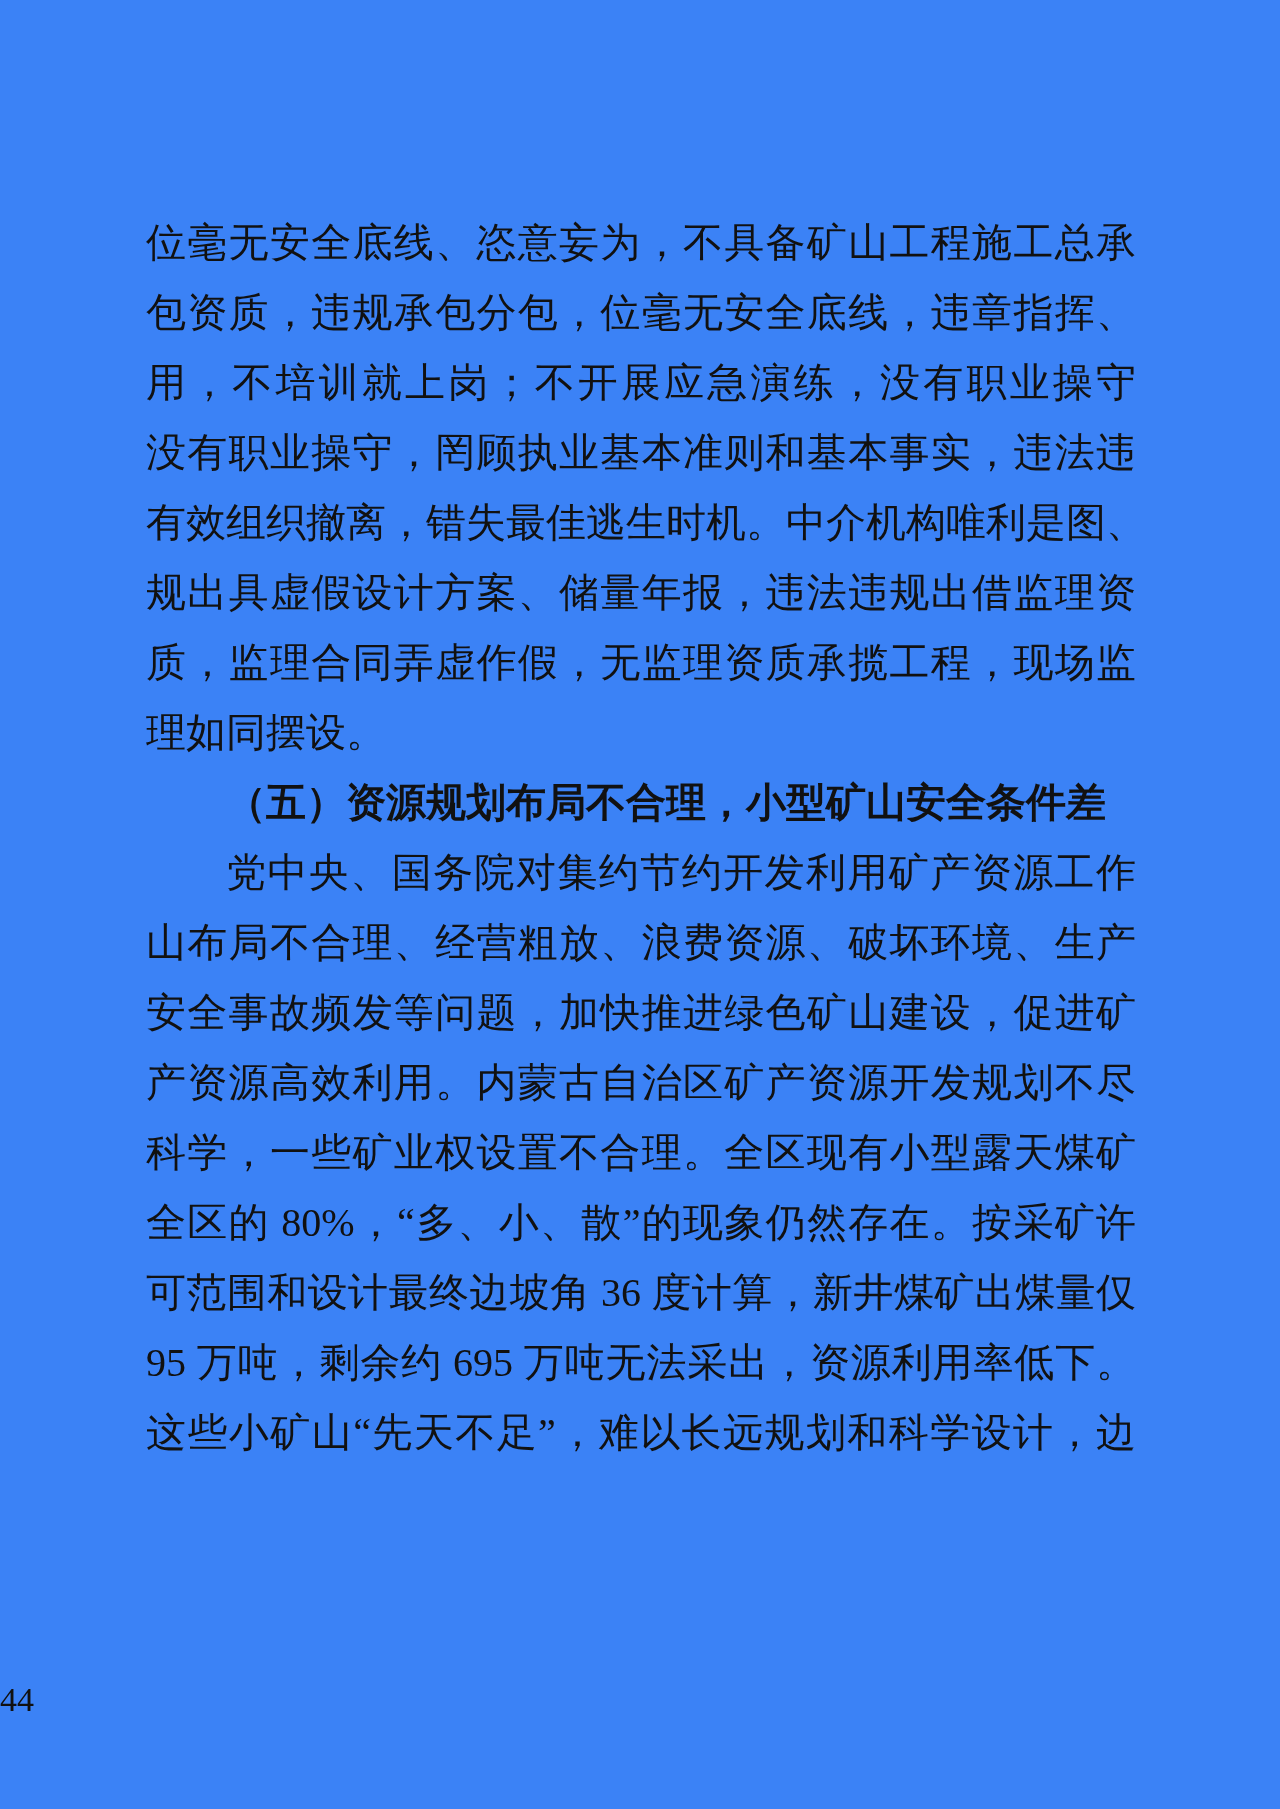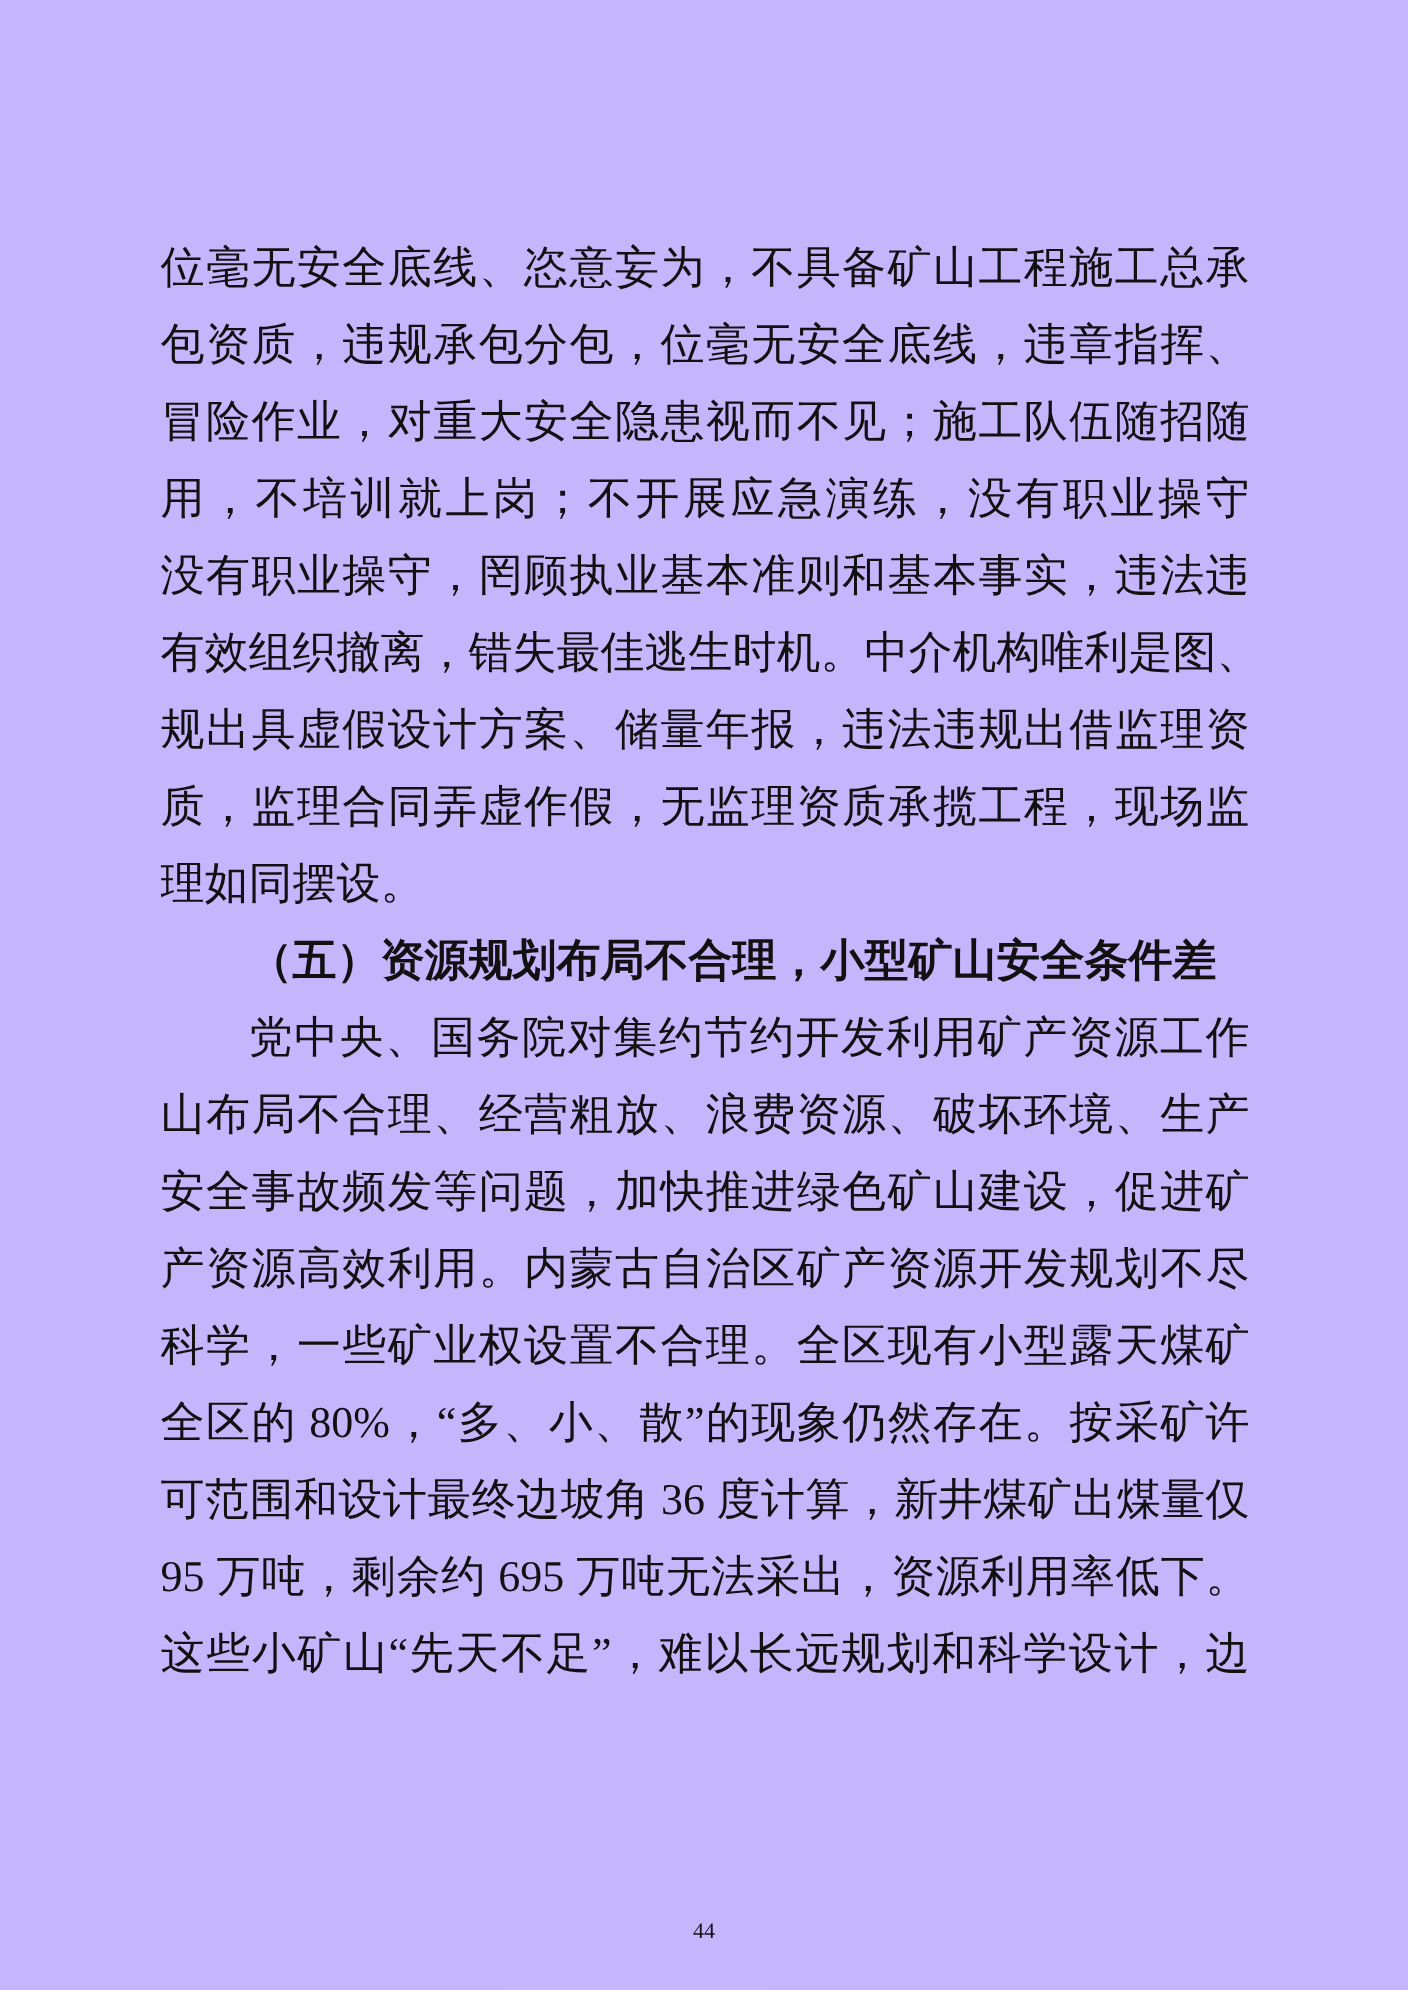--- a/index.html
+++ b/index.html
@@ -4,21 +4,21 @@
 <style>
   html, body {
     margin: 0;
     padding: 0;
     background: #ffffff;
   }
   .page {
     position: relative;
     width: 1280px;
     height: 1809px;
-    background: #c4b5fd;
+    background: #3b82f6;
     overflow: hidden;
     font-family: "Liberation Serif", "DejaVu Serif", serif;
     color: #111111;
   }
   .text-block {
     position: absolute;
     left: 146px;
     top: 208px;
     width: 990px;
   }
@@ -41,36 +41,35 @@
   }
   .line.heading {
     font-weight: bold;
     text-align: right;
     text-align-last: left;
     white-space: nowrap;
   }
   .page-number {
     position: absolute;
     left: 0;
-    top: 1738px;
+    top: 1682px;
     width: 100%;
-    text-align: center;
-    font-size: 20px;
+    text-align: left;
+    font-size: 34px;
     line-height: 36px;
   }
 </style>
 </head>
 <body>
 
 <div class="page">
   <div class="text-block">
 
     <div class="line">位毫无安全底线、恣意妄为，不具备矿山工程施工总承</div>
     <div class="line">包资质，违规承包分包，位毫无安全底线，违章指挥、</div>
-    <div class="line">冒险作业，对重大安全隐患视而不见；施工队伍随招随</div>
     <div class="line">用，不培训就上岗；不开展应急演练，没有职业操守</div>
     <div class="line">没有职业操守，罔顾执业基本准则和基本事实，违法违</div>
     <div class="line">有效组织撤离，错失最佳逃生时机。中介机构唯利是图、</div>
     <div class="line">规出具虚假设计方案、储量年报，违法违规出借监理资</div>
     <div class="line">质，监理合同弄虚作假，无监理资质承揽工程，现场监</div>
     <div class="line no-stretch">理如同摆设。</div>
 
     <div class="line heading indent-2">（五）资源规划布局不合理，小型矿山安全条件差</div>
 
     <div class="line indent-2">党中央、国务院对集约节约开发利用矿产资源工作</div>

